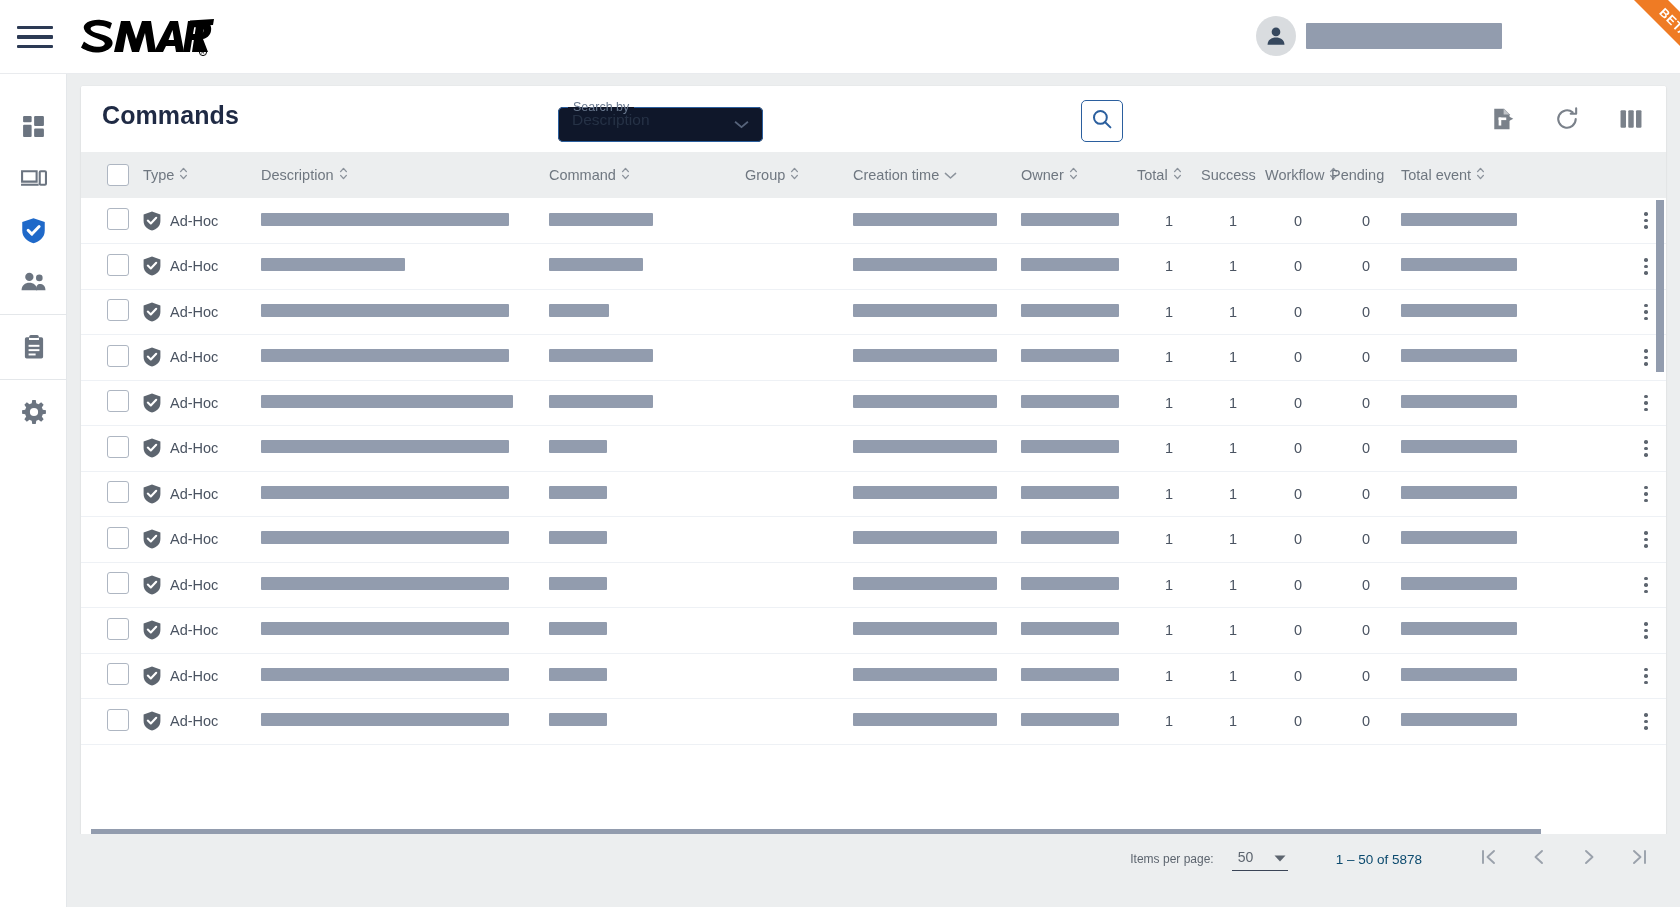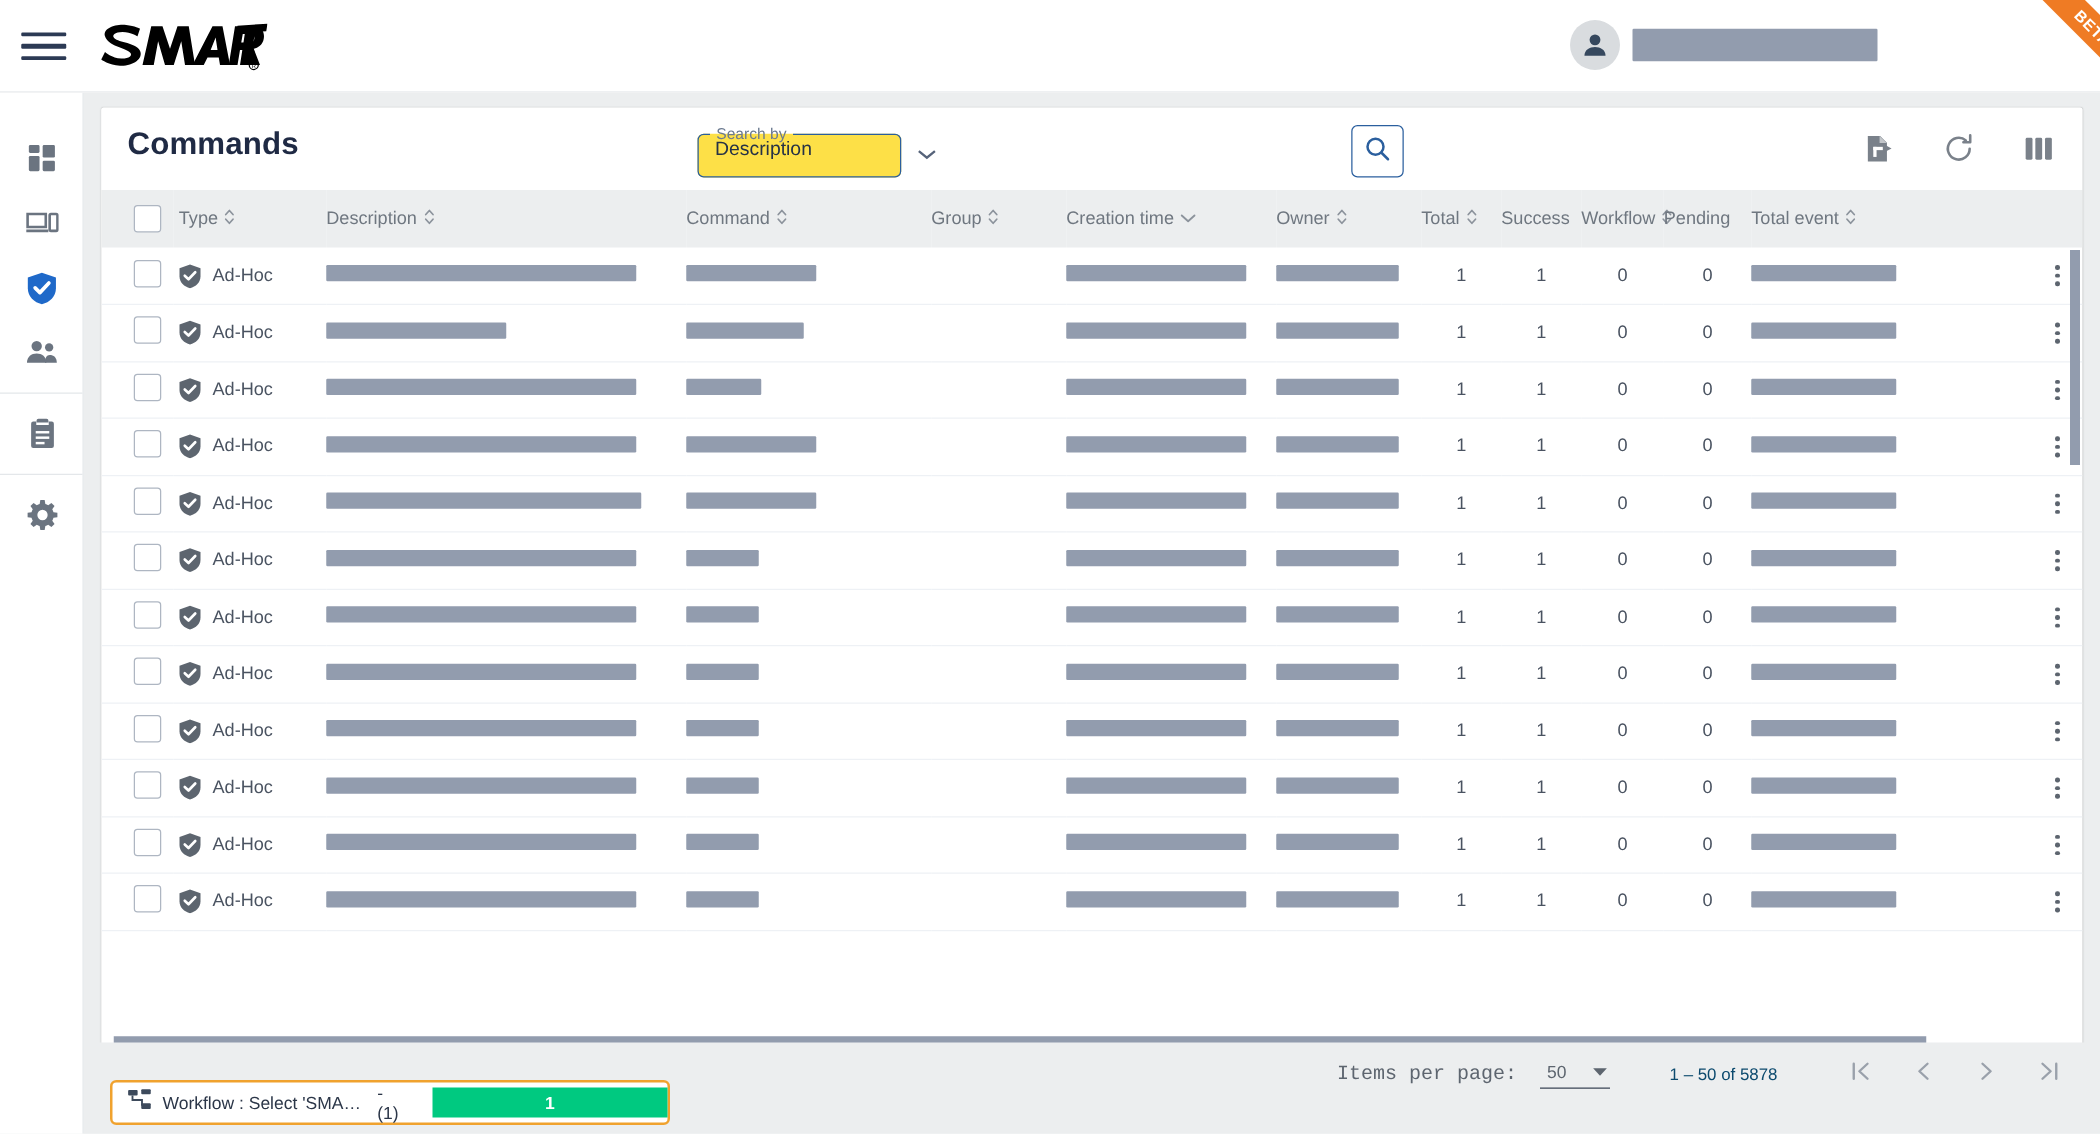--- a/index.html
+++ b/index.html
@@ -80,22 +80,22 @@
   .card-head { position:relative; height:66px; background:#fff; }
   .page-title {
     position:absolute; left:21px; top:15px;
     font-size:25px; font-weight:bold; color:#1f2a44; letter-spacing:.1px;
   }
 
   .searchby {
     position:absolute; left:477px; top:14px; width:205px; height:42px;
   }
   .searchby fieldset {
-    margin:0; padding:0; width:163px; height:42px; border:1px solid #2b5f9e; border-radius:5px;
-    background:#fde047;
+    margin:0; padding:0; width:205px; height:42px; border:1px solid #2b5f9e; border-radius:5px;
+    background:#0f172a;
   }
   .searchby legend {
     margin-left:9px; padding:0 5px; font-size:12.5px; color:#6b7a90;
   }
   .searchby .sel {
     position:absolute; left:14px; top:11px; font-size:15.5px; color:#263246;
   }
   .searchby .caret {
     position:absolute; right:14px; top:15px; color:#56637a;
   }
@@ -150,21 +150,21 @@
     position:absolute; right:2px; top:48px; width:8px; height:172px;
     background:#929cae; border-radius:0;
   }
 
   
   .paginator {
     position:absolute; left:67px; top:834px; width:1613px; height:50px;
     display:flex; align-items:center; justify-content:flex-end; gap:0;
     padding-right:30px; background:#eceeef;
   }
-  .ipp-label { font-size:16px; color:#5d656f;font-family:Liberation Mono, monospace; }
+  .ipp-label { font-size:12px; color:#5d656f; }
   .ipp-select {
     margin-left:18px; width:56px; border-bottom:1px solid #3a4456; display:flex;
     align-items:center; justify-content:space-between; padding:0 2px 4px 6px; cursor:pointer;
   }
   .ipp-value { font-size:14px; color:#5d656f; }
   .range { margin-left:48px; font-size:13.5px; color:#0c4a6e; }
   .pbtns { display:flex; align-items:center; gap:28px; margin-left:56px; }
   .pbtn { width:22px; height:22px; display:flex; align-items:center; justify-content:center; cursor:pointer; color:#9aa1ab; }
 
   
@@ -966,30 +966,14 @@
       </div>
       <div class="pbtn">
         <span><svg width="20" height="20" viewBox="0 0 20 20" fill="none" stroke="currentColor" stroke-width="1.9" stroke-linecap="round" stroke-linejoin="round">
               <path d="M5 4 L11.5 10 L5 16"></path>
               <path d="M16 4 V16"></path>
             </svg></span>
       </div>
     </div>
   </div>
 
-  <div class="dl-chip">
-    <span>
-      <svg width="19" height="17" viewBox="0 0 19 17" fill="#3d4a5c">
-        <rect x="0.5" y="1" width="7.6" height="4.4" rx="0.8"></rect>
-        <rect x="11" y="0.4" width="7.6" height="4" rx="0.8"></rect>
-        <rect x="11" y="11.6" width="7.6" height="4.6" rx="0.8"></rect>
-        <path d="M4 5.4 V9 H11.6" fill="none" stroke="#3d4a5c" stroke-width="1.5"></path>
-        <path d="M8.6 9 H11.6 V13.6" fill="none" stroke="#3d4a5c" stroke-width="1.5"></path>
-      </svg>
-    </span>
-    <span class="label">Workflow : Select 'SMA…</span>
-    <span class="count">- (1)</span>
-    <div class="dl-progress">
-      <span>1</span>
-    </div>
-  </div>
 
 </div>
 
 </body></html>

